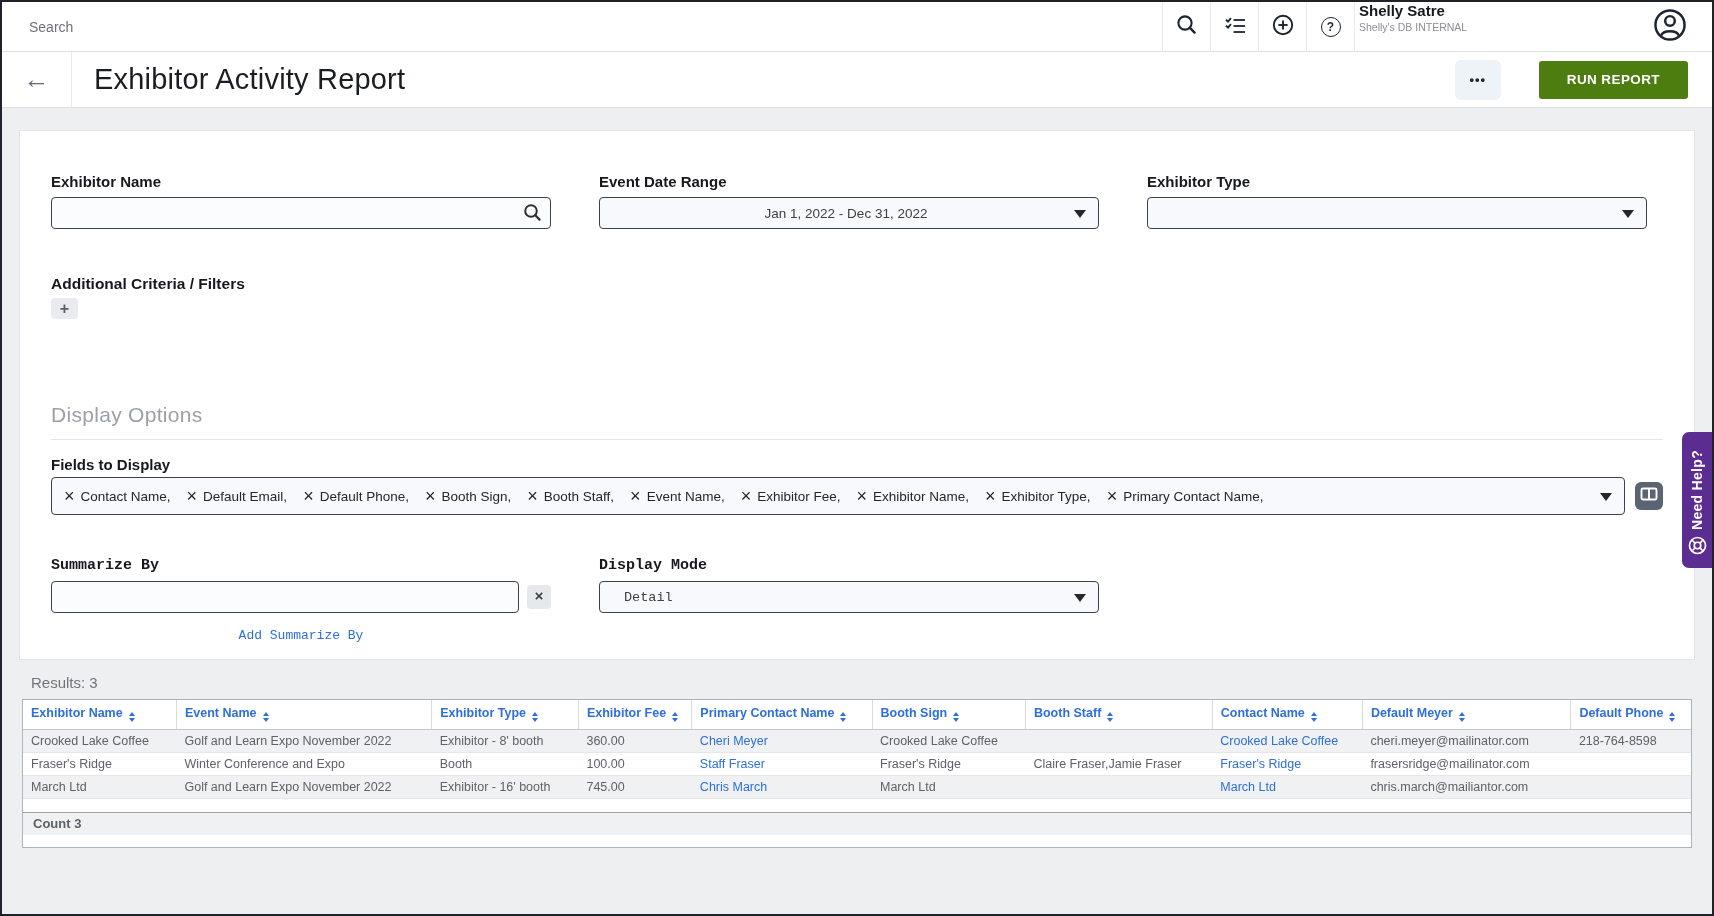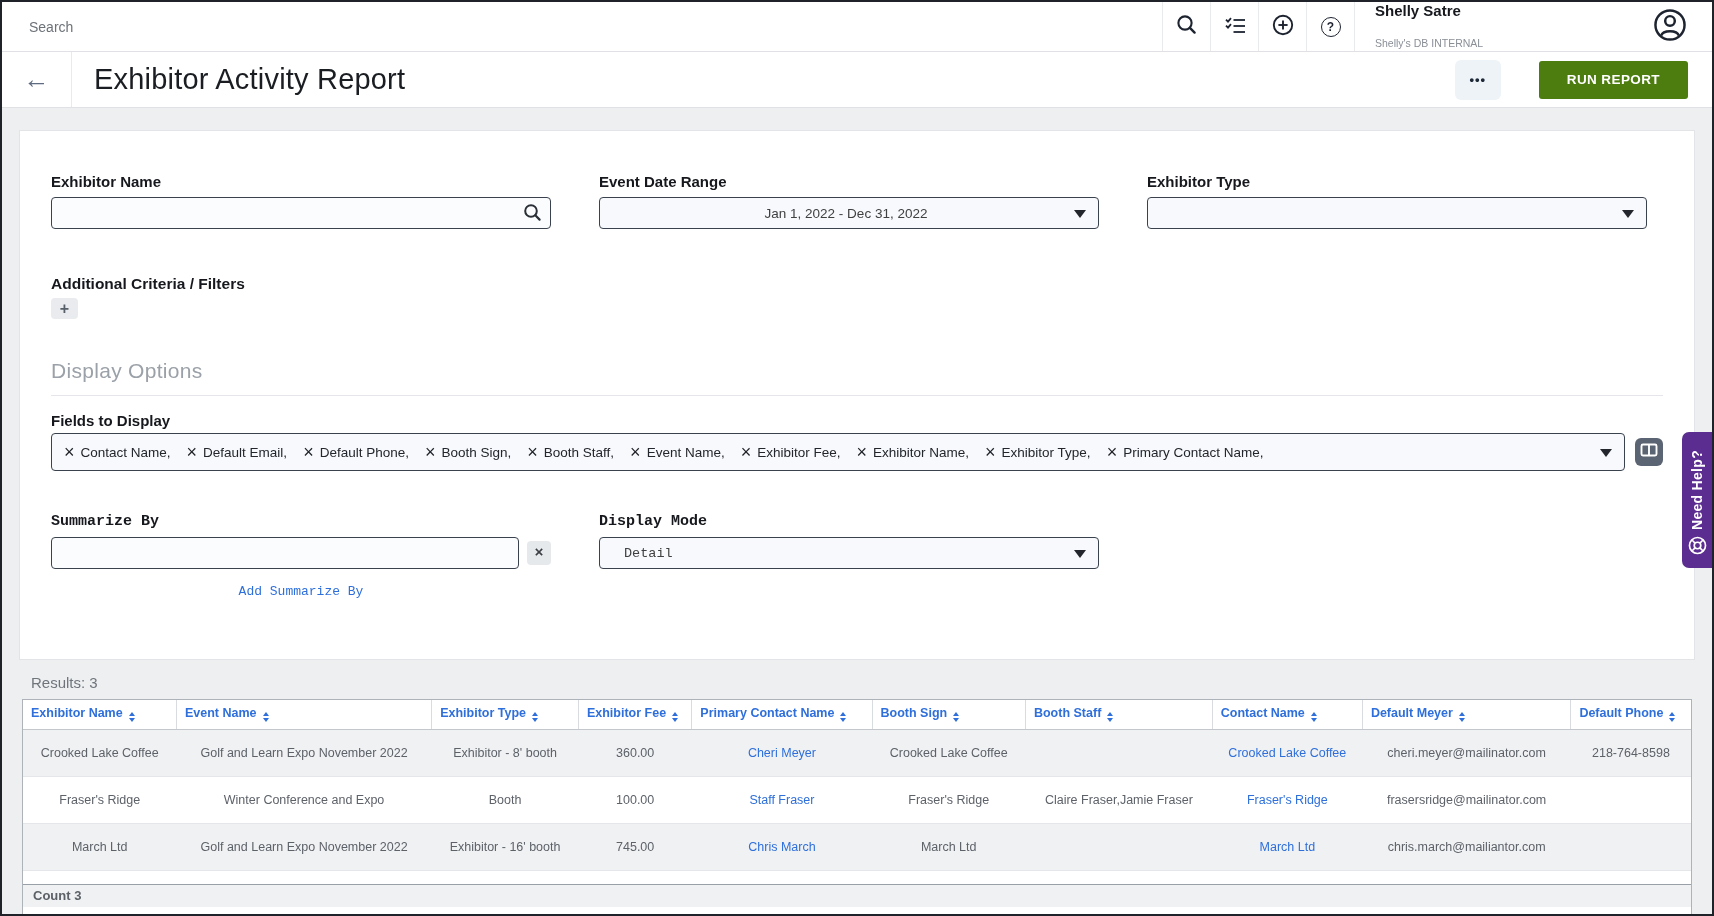--- a/index.html
+++ b/index.html
@@ -19,22 +19,22 @@
   .tb-icon {
     width:48px; display:flex; align-items:center; justify-content:center;
     border-left:1px solid #e8eaec; cursor:pointer;
   }
   .q-icon {
     width:20px; height:20px; border:1.9px solid #1d2430; border-radius:50%;
     display:flex; align-items:center; justify-content:center;
     font-size:12px; font-weight:700; color:#1d2430;
   }
   .user-block {
-    border-left:1px solid #e8eaec; padding:0 20px; display:flex;
-    flex-direction:column; justify-content:space-between; min-width:150px;
+    border-left:1px solid #e8eaec; padding:0 4px; display:flex;
+    flex-direction:column; justify-content:flex-start; min-width:150px;
   }
   .user-name { font-size:15px; font-weight:700; color:#16181d; line-height:1.25; }
   .user-org  { font-size:10.5px; color:#8a8f96; line-height:1.3; }
   .avatar-cell { display:flex; align-items:center; padding:0 26px 0 150px; }
   
   .page-header { height:56px; background:#fff; border-bottom:1px solid #dfe1e4; display:flex; align-items:center; }
   .back-cell {
     width:70px; height:100%; display:flex; align-items:center; justify-content:center;
     border-right:1px solid #e8eaec; font-size:26px; color:#5f6b80; cursor:pointer;
   }
@@ -76,21 +76,21 @@
     position:absolute; right:12px; top:12px; width:0; height:0;
     border-left:6px solid transparent; border-right:6px solid transparent;
     border-top:8px solid #23262c;
   }
   .crit-label { font-size:15.5px; font-weight:700; color:#16181d; margin-top:46px; }
   .add-filter-btn {
     margin-top:5px; width:27px; height:21px; background:#e9ebee; border-radius:4px;
     display:flex; align-items:center; justify-content:center; cursor:pointer;
     color:#57606a; font-size:16px; font-weight:700; line-height:1;
   }
-  .section-title { margin-top:40px; font-size:21px; color:#9ba1a8; letter-spacing:.3px; }
+  .section-title { margin-top:84px; font-size:21px; color:#9ba1a8; letter-spacing:.3px; }
   .rule { border:none; border-top:1px solid #e4e6e9; margin:12px 0 0; }
   .fields-label { font-size:15px; font-weight:700; color:#16181d; margin-top:16px; }
   .fields-row { display:flex; align-items:flex-start; margin-top:4px; }
   .chips-box {
     flex:1; min-height:38px; border:1.5px solid #3a424d; border-radius:4px;
     background:#f7f9fc; display:flex; align-items:center; flex-wrap:nowrap;
     overflow:hidden; padding:0 34px 0 12px; position:relative;
   }
   .chip { display:inline-flex; align-items:center; margin-right:16px; font-size:13.5px; color:#23262c; white-space:nowrap; }
   .chip-x { font-size:18px; line-height:1; margin-right:6px; color:#1d2026; cursor:pointer; }
@@ -114,23 +114,22 @@
   .results-label { color:#70757c; font-size:15px; margin:0 0 8px 9px; }
   .rtable { background:#fff; border:1px solid #aeb3b9; }
   table { width:100%; border-collapse:collapse; table-layout:fixed; font-size:12.5px; }
   thead th {
     height:29px; text-align:left; padding:0 8px; background:#fff;
     color:#2e6fdb; font-weight:700; white-space:nowrap; overflow:hidden;
     border-right:1px solid #d8dbdf; border-bottom:1px solid #c4c8cd; cursor:pointer;
   }
   thead th:last-child { border-right:none; }
   tbody td {
-    height:16px; padding:16px 8px; color:#5d6269; white-space:nowrap; overflow:hidden;
+    height:16px; padding:4px 8px; color:#5d6269; white-space:nowrap; overflow:hidden;
     border-bottom:1px solid #e4e6e9;
-    text-align:center;
   }
   tbody tr:nth-child(odd) { background:#f0f1f3; }
   .cell-link { color:#2e6fdb; cursor:pointer;margin-top:47px; }
   .sort { display:inline-flex; flex-direction:column; gap:2px; margin-left:6px; vertical-align:1px; }
   .sort i { display:block; width:0; height:0; border-left:3.5px solid transparent; border-right:3.5px solid transparent; }
   .sort .up { border-bottom:4px solid #2e6fdb; }
   .sort .dn { border-top:4px solid #2e6fdb; }
   .t-gap  { height:13px; background:#fff; }
   .count-row {
     border-top:1px solid #9aa0a7; background:#f0f1f3; height:23px;

